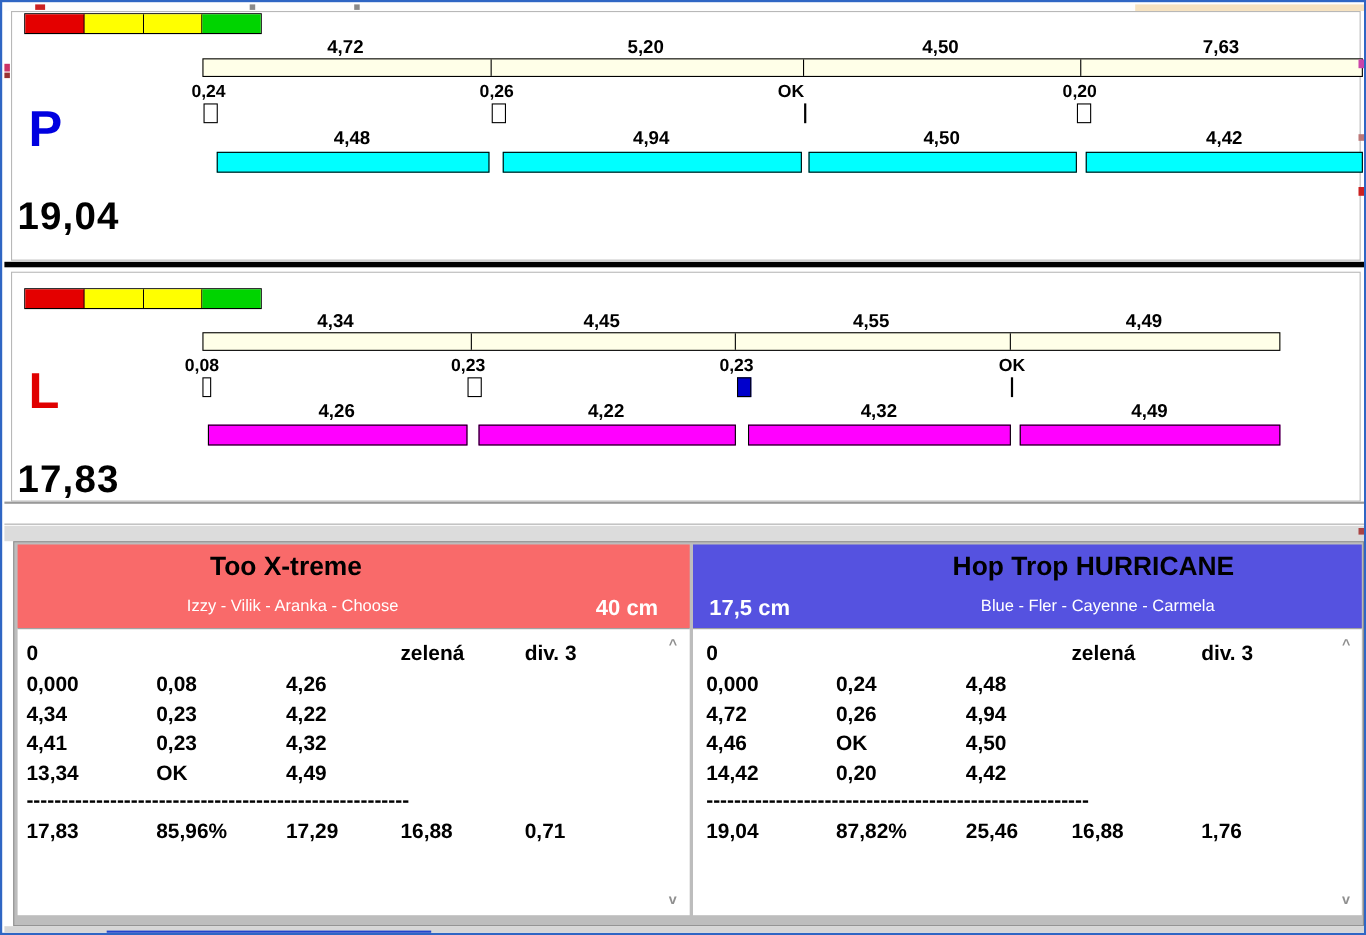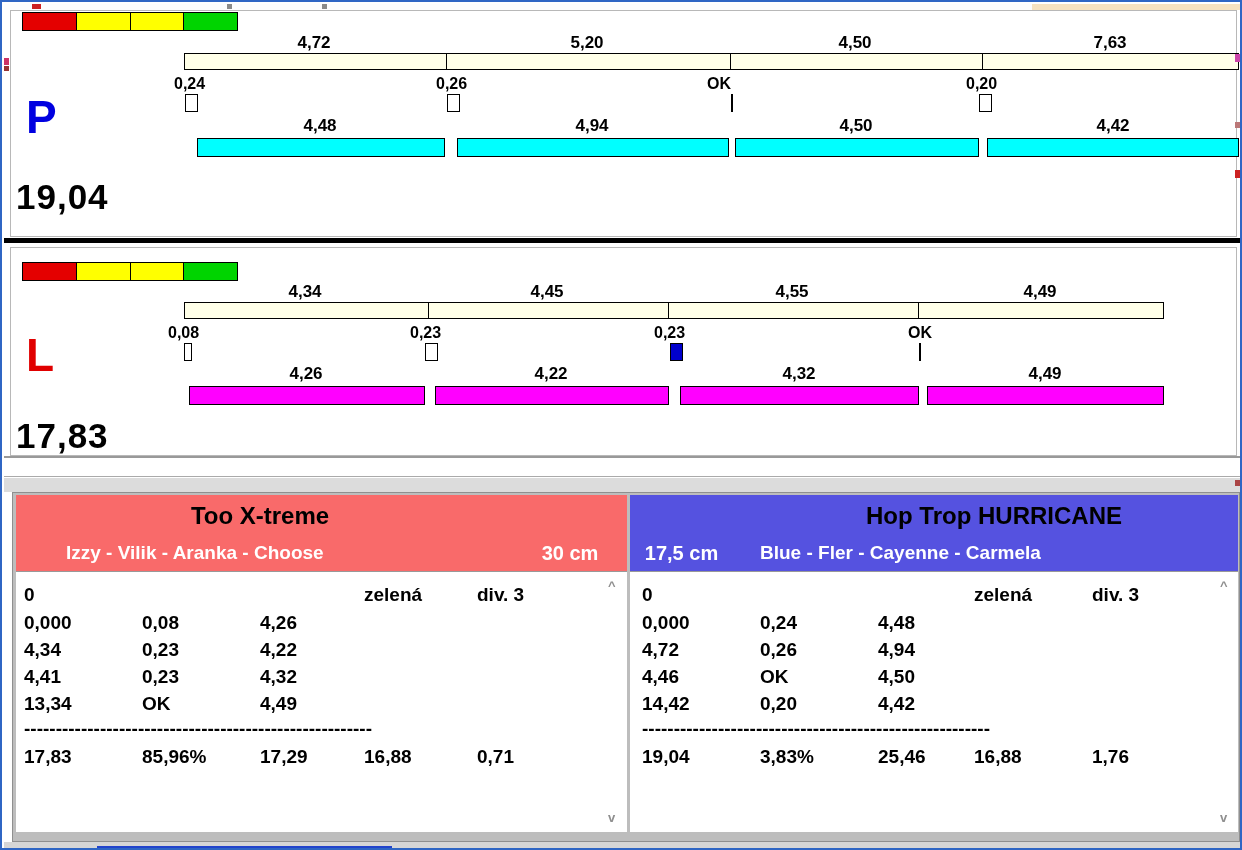--- a/index.html
+++ b/index.html
@@ -15,21 +15,21 @@
   .gap.center{text-align:center}
   .cream{position:absolute;height:17px;border:1px solid #000}
   .cream i{position:absolute;top:0;bottom:0;width:1px;background:#000;font-style:normal}
   .bar{position:absolute;height:19px;border:1px solid #000}
   .marker{position:absolute;width:13px;height:18px;background:#fff;border:1px solid #000}
   .tickmark{position:absolute;width:2px;height:18px;background:#000}
   .lane-letter{position:absolute;font-size:46px;font-weight:bold;line-height:1}
   .total{position:absolute;font-size:35px;font-weight:bold;color:#000;letter-spacing:1px}
   .hdr{position:absolute}
   .hdr-title{position:absolute;font-size:24px;font-weight:bold;color:#000;text-align:center;white-space:nowrap}
-  .hdr-sub{position:absolute;font-size:19px;font-weight:bold;color:#fff;white-space:nowrap}
+  .hdr-sub{position:absolute;font-size:15px;font-weight:normal;color:#fff;text-align:center;white-space:nowrap}
   .hdr-height{position:absolute;font-size:20px;font-weight:bold;color:#fff;text-align:center;white-space:nowrap}
   .stamp{position:absolute;background:#fff;border:1px solid #7a7a7a;font-size:20px;color:#000;text-align:center;line-height:25px;white-space:nowrap}
   .tablebox{position:absolute;background:#fff;overflow:hidden}
   .cell{position:absolute;font-size:19px;font-weight:bold;color:#000;white-space:nowrap}
   .caret{position:absolute;color:#8f8f8f;font-size:13px;font-weight:bold}
   .artifact{position:absolute}
 </style>
 </head>
 <body>
 
@@ -133,21 +133,21 @@
   <div class="abs" style="left:2px;top:476px;width:1236px;height:14px;background:#dcdcdc"></div>
 
   <div class="abs" style="left:10px;top:490px;width:1228px;height:350px;background:#bdbdbd;border:1px solid #8f8f8f"></div>
 
   <div class="hdr" style="left: 14px; top: 493px; width: 611px; height: 76px; background: rgb(249, 106, 106);"></div>
 
   <div class="hdr" style="left: 628px; top: 493px; width: 608px; height: 76px; background: rgb(85, 82, 224);"></div>
 
   <div class="hdr-title" style="left:78px;top:500px;width:360px">Too X-treme</div>
   <div class="hdr-sub" style="left:64px;top:540px;width:400px">Izzy - Vilik - Aranka - Choose</div>
-  <div class="hdr-height" style="left:518px;top:540px;width:100px">30 cm</div>
+  <div class="hdr-height" style="left:518px;top:540px;width:100px">40 cm</div>
 
   <div class="hdr-title" style="left:742px;top:500px;width:500px">Hop Trop HURRICANE</div>
   <div class="hdr-sub" style="left:758px;top:540px;width:476px">Blue - Fler - Cayenne - Carmela</div>
   <div class="hdr-height" style="left:632px;top:540px;width:95px">17,5 cm</div>
 
 
   <div class="tablebox" style="left:14px;top:569px;width:611px;height:261px;border-top:1px solid #999">
     <div class="cell" style="left:8px;top:12px">0</div>
     <div class="cell" style="left:348px;top:12px">zelená</div>
     <div class="cell" style="left:461px;top:12px">div. 3</div>
@@ -197,21 +197,21 @@
     <div class="cell" style="left:130px;top:94px">OK</div>
     <div class="cell" style="left:248px;top:94px">4,50</div>
 
     <div class="cell" style="left:12px;top:121px">14,42</div>
     <div class="cell" style="left:130px;top:121px">0,20</div>
     <div class="cell" style="left:248px;top:121px">4,42</div>
 
     <div class="cell" style="left:12px;top:146px">-------------------------------------------------------</div>
 
     <div class="cell" style="left:12px;top:174px">19,04</div>
-    <div class="cell" style="left:130px;top:174px">3,83%</div>
+    <div class="cell" style="left:130px;top:174px">87,82%</div>
     <div class="cell" style="left:248px;top:174px">25,46</div>
     <div class="cell" style="left:344px;top:174px">16,88</div>
     <div class="cell" style="left:462px;top:174px">1,76</div>
 
     <div class="caret" style="left:590px;top:6px">^</div>
     <div class="caret" style="left:590px;top:238px">v</div>
   </div>
 
   <div class="artifact" style="left:2px;top:840px;width:1236px;height:8px;background:#d6d6d6"></div>
   <div class="artifact" style="left:95px;top:844px;width:295px;height:4px;background:#2244cc"></div>

